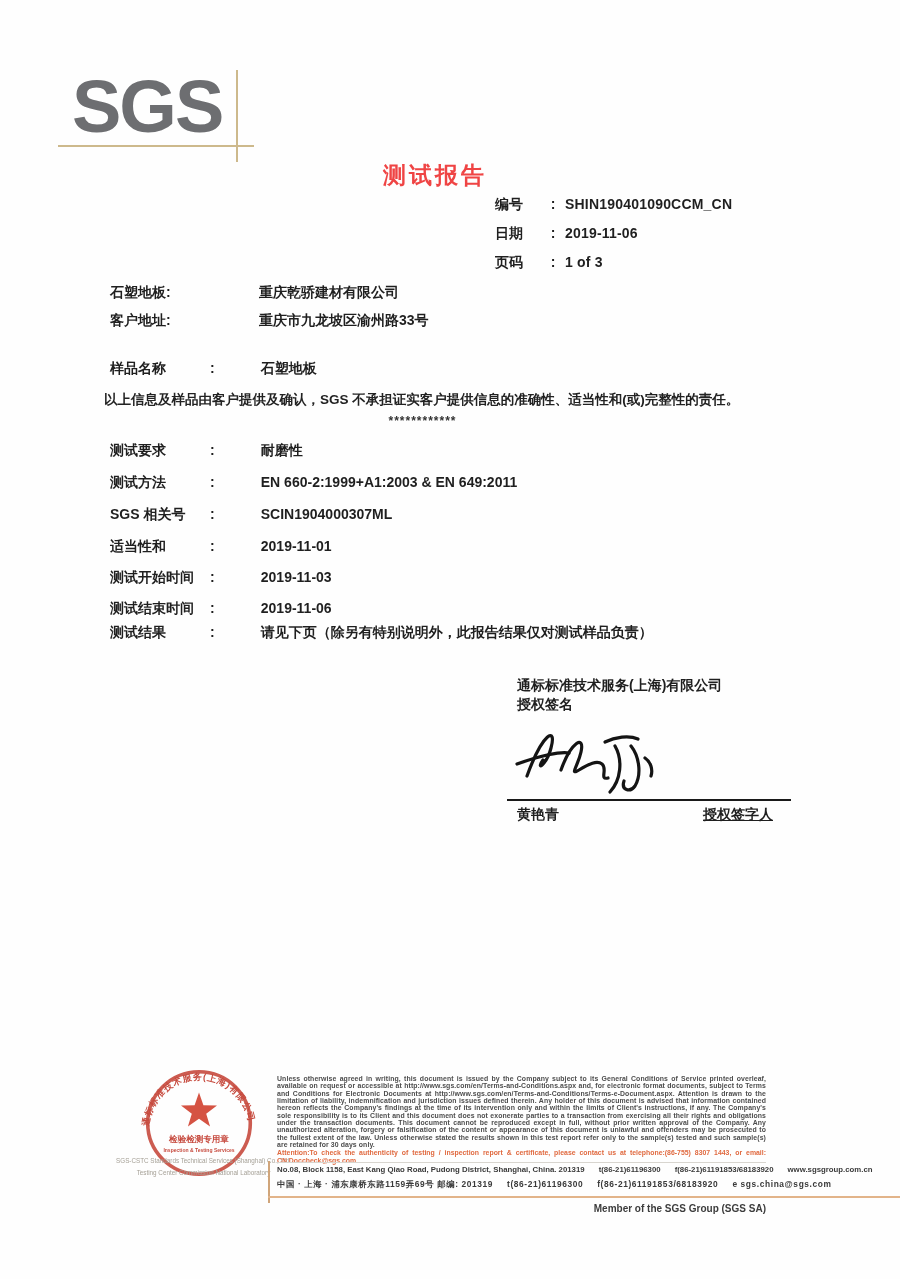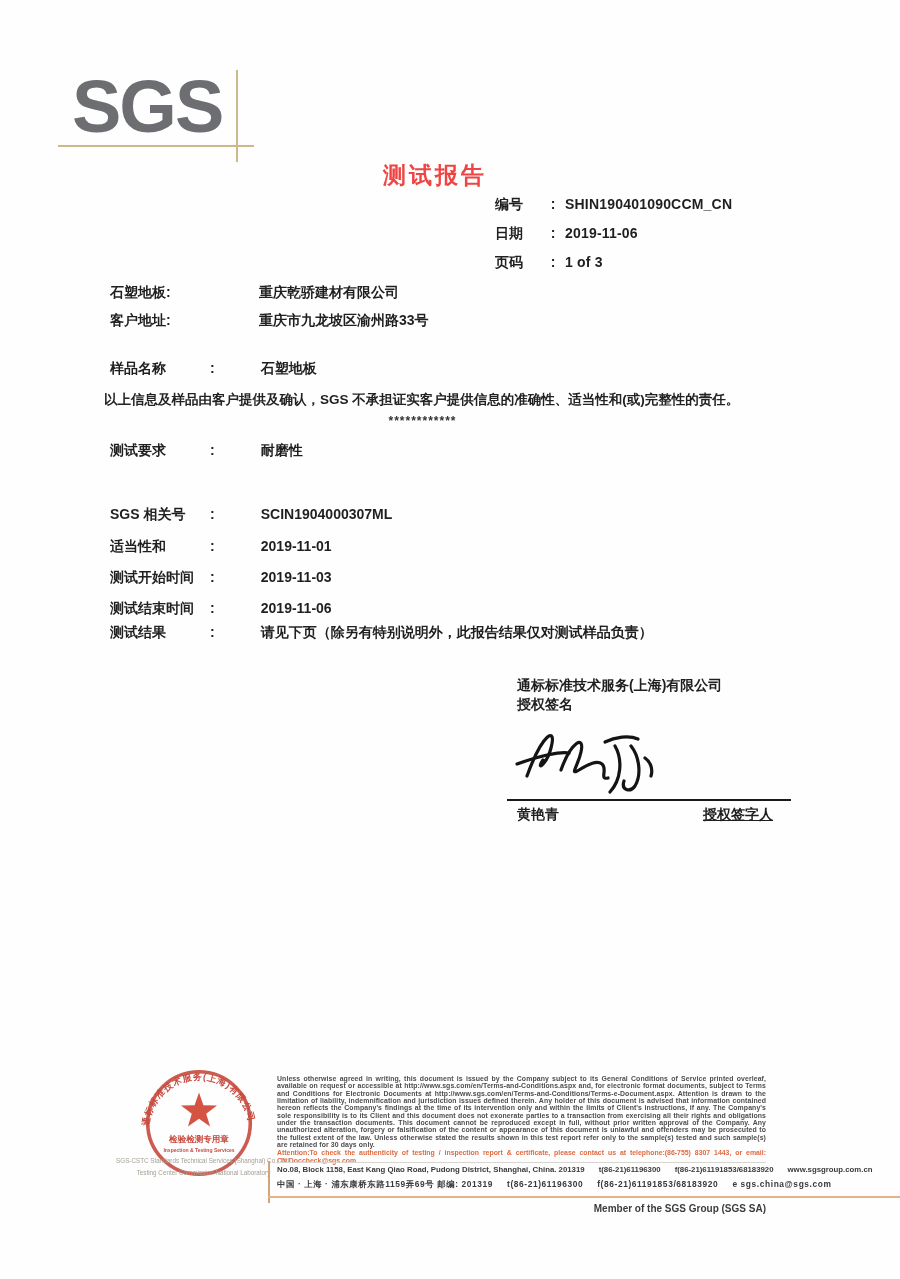--- a/index.html
+++ b/index.html
@@ -116,20 +116,25 @@
   </div>
 
   <div class="disclaimer">以上信息及样品由客户提供及确认，SGS 不承担证实客户提供信息的准确性、适当性和(或)完整性的责任。</div>
   <div class="stars">************</div>
 
   <div class="info-row" style="top:441px">
     <span class="lab">测试要求</span>
     <span class="col">:</span>
     <span class="val">耐磨性</span>
   </div>
+  <div class="info-row" style="top:473px">
+    <span class="lab">测试方法</span>
+    <span class="col">:</span>
+    <span class="val">EN 660-2:1999+A1:2003 &amp; EN 649:2011</span>
+  </div>
   <div class="info-row" style="top:505px">
     <span class="lab">SGS 相关号</span>
     <span class="col">:</span>
     <span class="val">SCIN1904000307ML</span>
   </div>
   <div class="info-row" style="top:537px">
     <span class="lab">适当性和</span>
     <span class="col">:</span>
     <span class="val">2019-11-01</span>
   </div>

